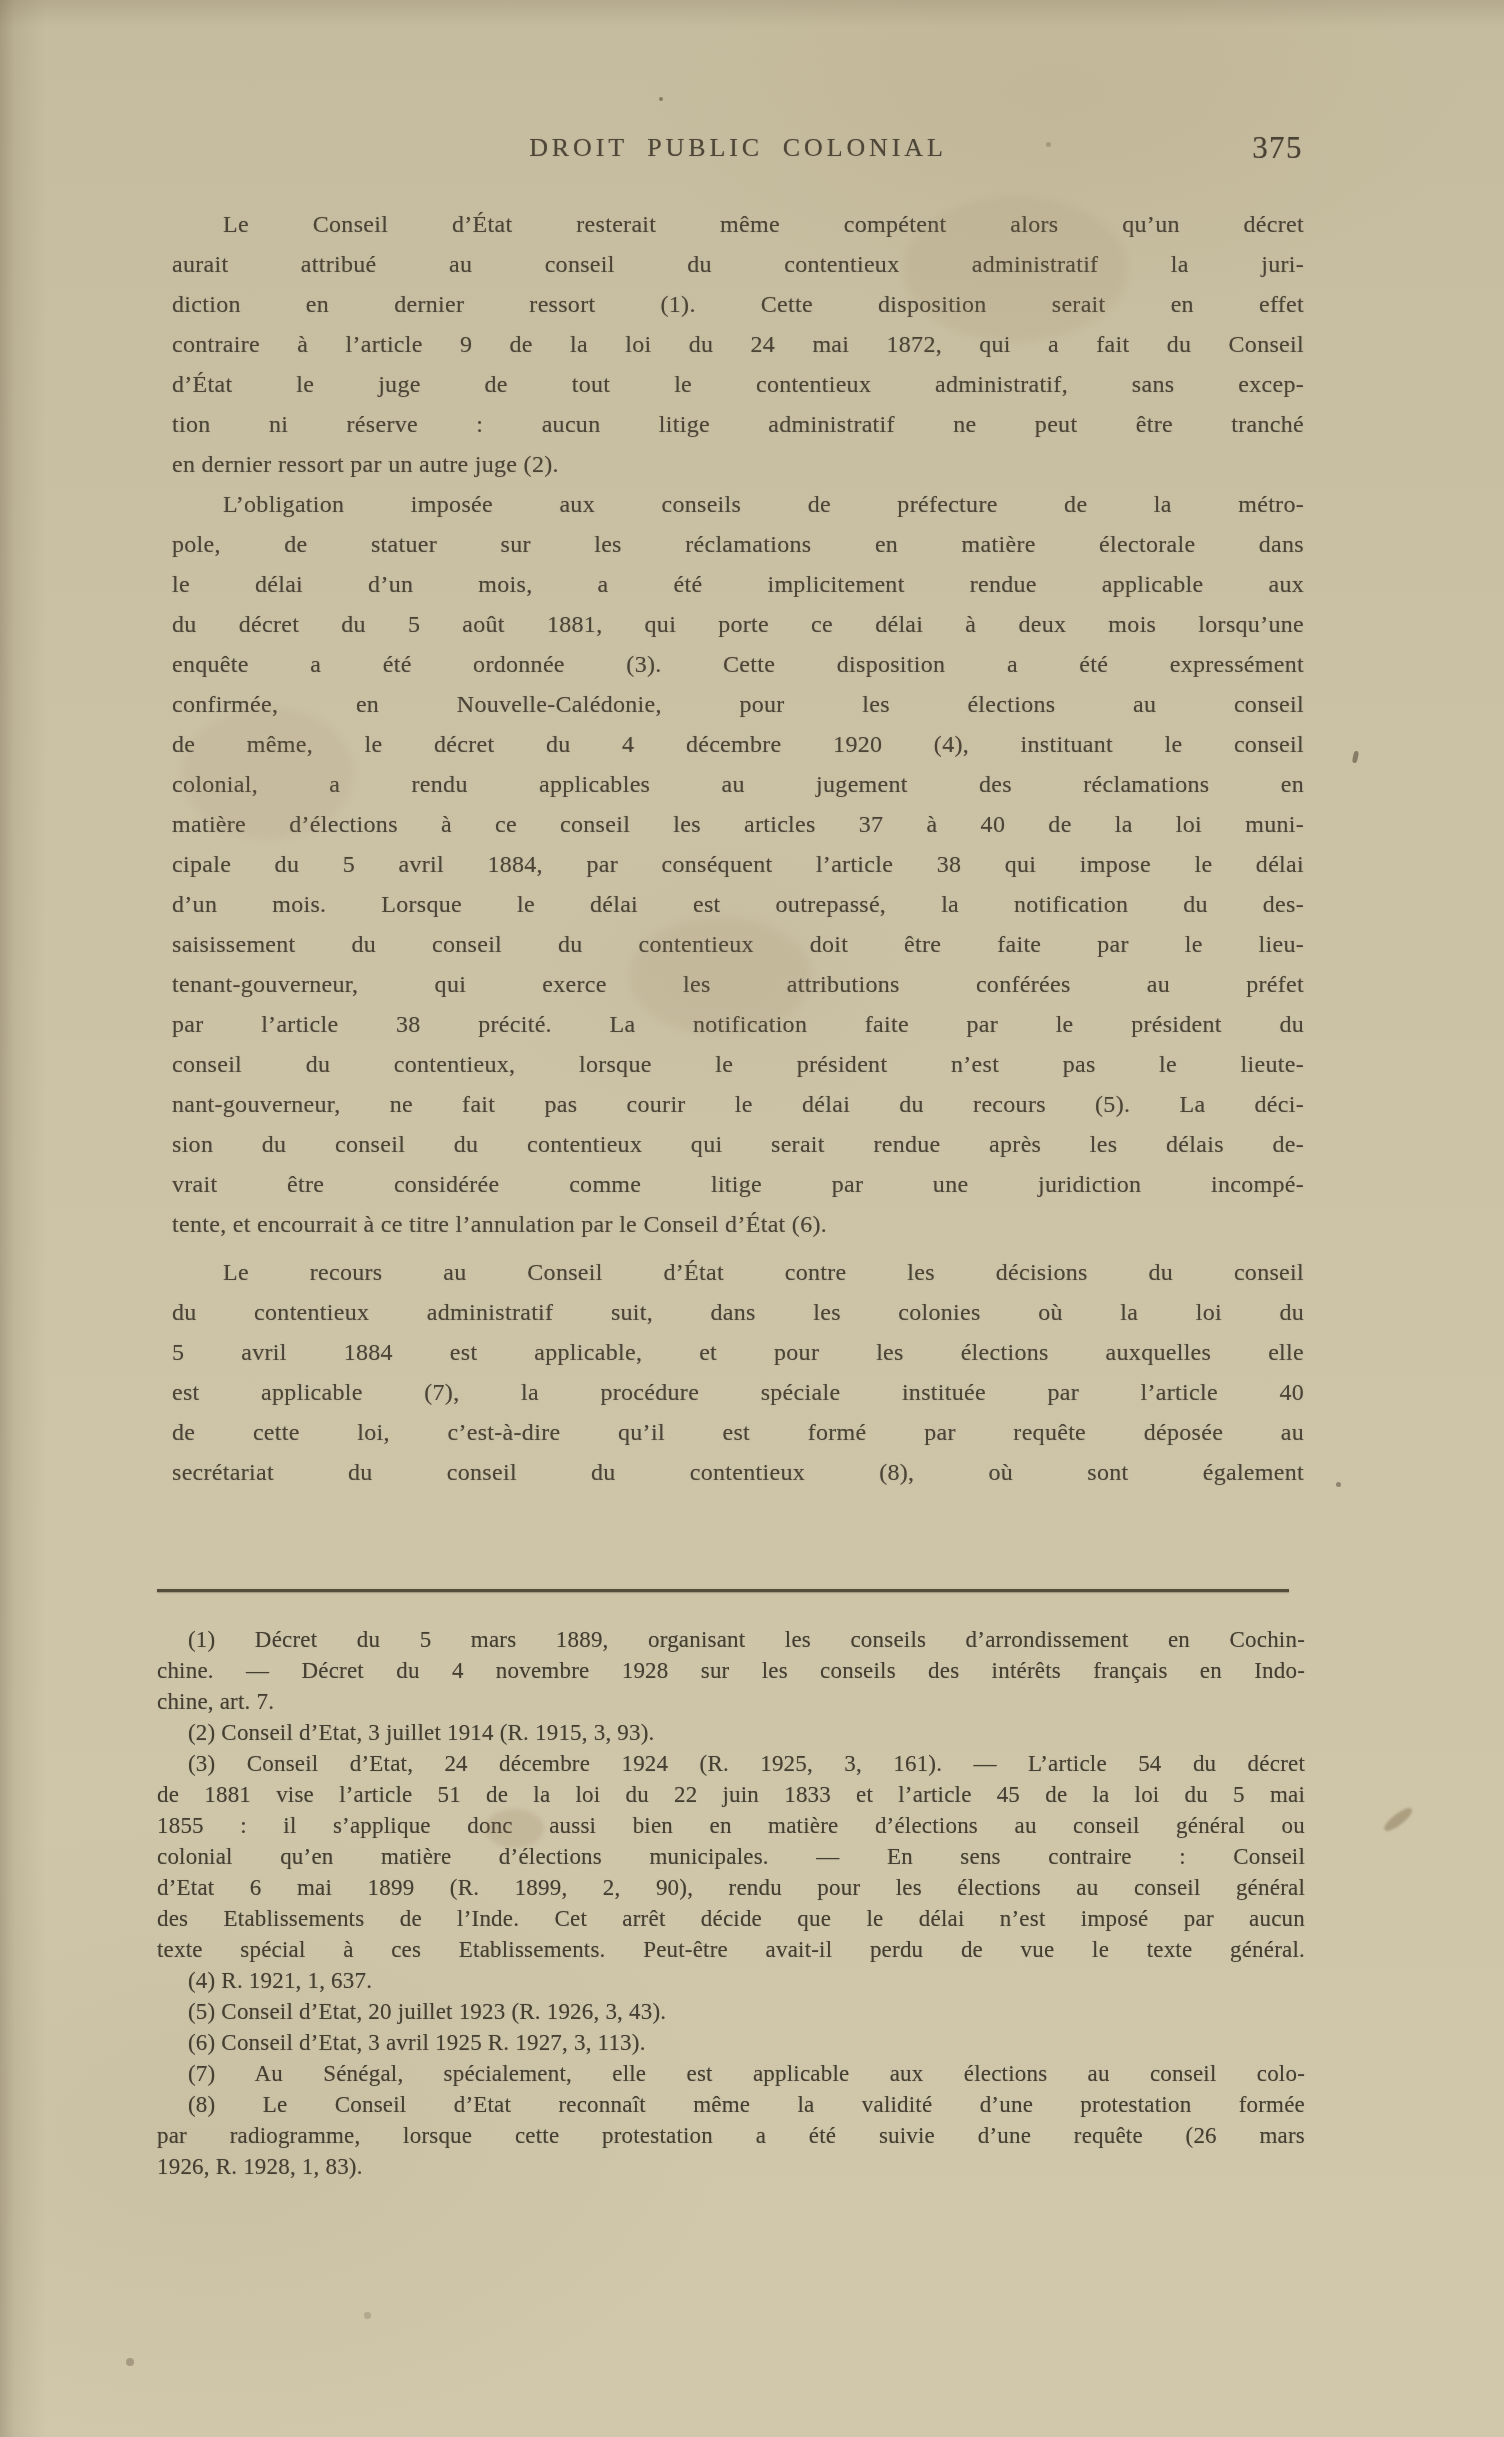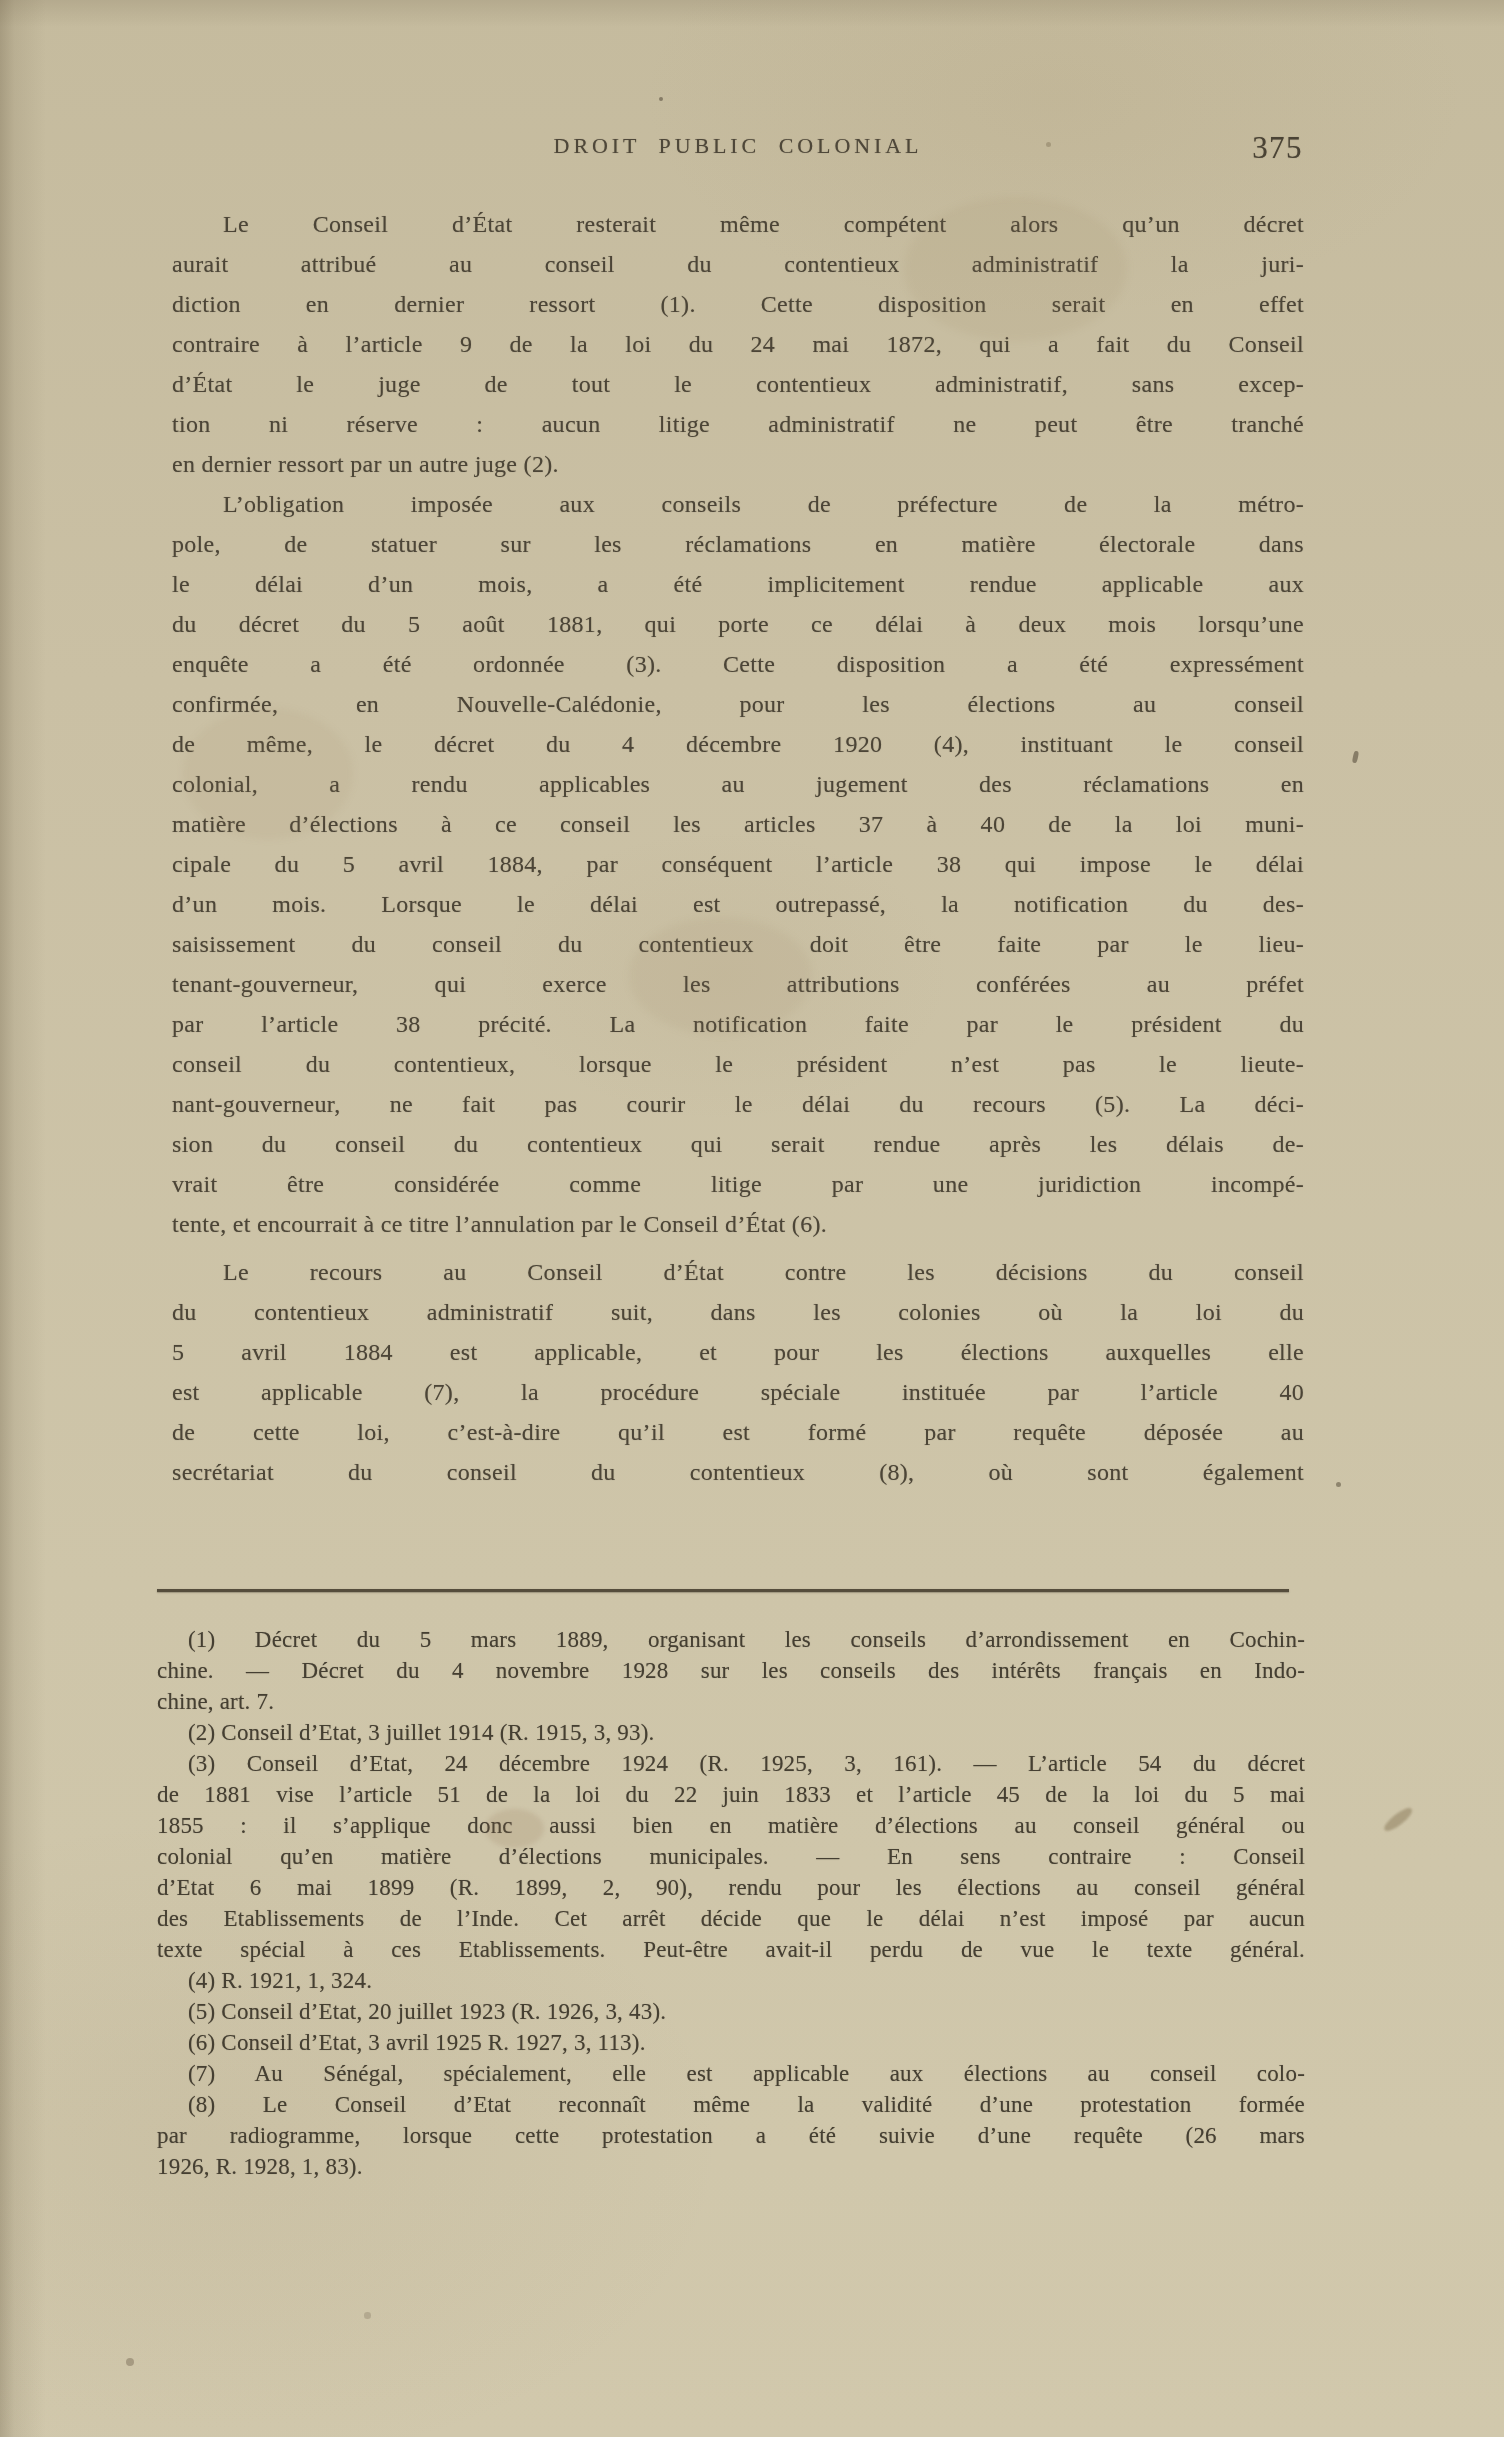--- a/index.html
+++ b/index.html
@@ -29,21 +29,21 @@
     position: absolute;
     top: 133px;
     left: 172px;
     width: 1132px;
     height: 39px;
   }
   .running-title {
     position: absolute;
     left: 0; right: 0;
     text-align: center;
-    font-size: 22px;
+    font-size: 26px;
     letter-spacing: 3.9px;
     word-spacing: 9.2px;
     color: #4e4739;
     text-shadow: 0 0 1px rgba(78,68,50,0.45);
   }
   .page-number {
     position: absolute;
     right: 1.3px;
     top: -2.6px;
     font-size: 31px;
@@ -189,21 +189,21 @@
       <div class="para">
         <div class="line first">(3) Conseil d’Etat, 24 décembre 1924 (R. 1925, 3, 161). — L’article 54 du décret</div>
         <div class="line">de 1881 vise l’article 51 de la loi du 22 juin 1833 et l’article 45 de la loi du 5 mai</div>
         <div class="line">1855 : il s’applique donc aussi bien en matière d’élections au conseil général ou</div>
         <div class="line">colonial qu’en matière d’élections municipales. — En sens contraire : Conseil</div>
         <div class="line">d’Etat 6 mai 1899 (R. 1899, 2, 90), rendu pour les élections au conseil général</div>
         <div class="line">des Etablissements de l’Inde. Cet arrêt décide que le délai n’est imposé par aucun</div>
         <div class="line">texte spécial à ces Etablissements. Peut-être avait-il perdu de vue le texte général.</div>
       </div>
       <div class="para">
-        <div class="line first last">(4) R. 1921, 1, 324.</div>
+        <div class="line first last">(4) R. 1921, 1, 637.</div>
       </div>
       <div class="para">
         <div class="line first last">(5) Conseil d’Etat, 20 juillet 1923 (R. 1926, 3, 43).</div>
       </div>
       <div class="para">
         <div class="line first last">(6) Conseil d’Etat, 3 avril 1925 R. 1927, 3, 113).</div>
       </div>
       <div class="para">
         <div class="line first">(7) Au Sénégal, spécialement, elle est applicable aux élections au conseil colo-</div>
       </div>

